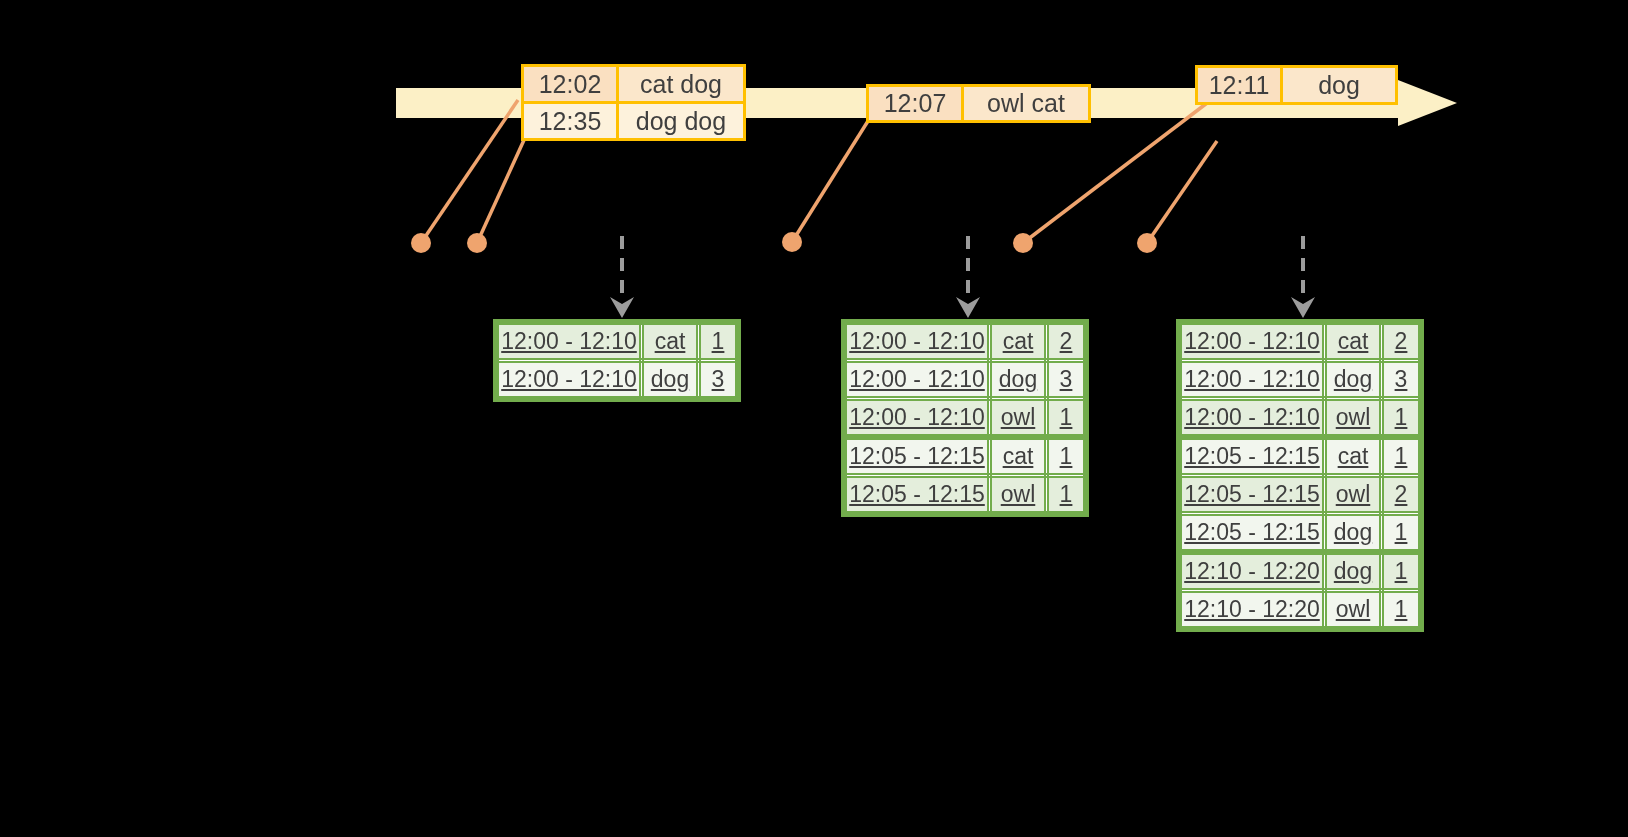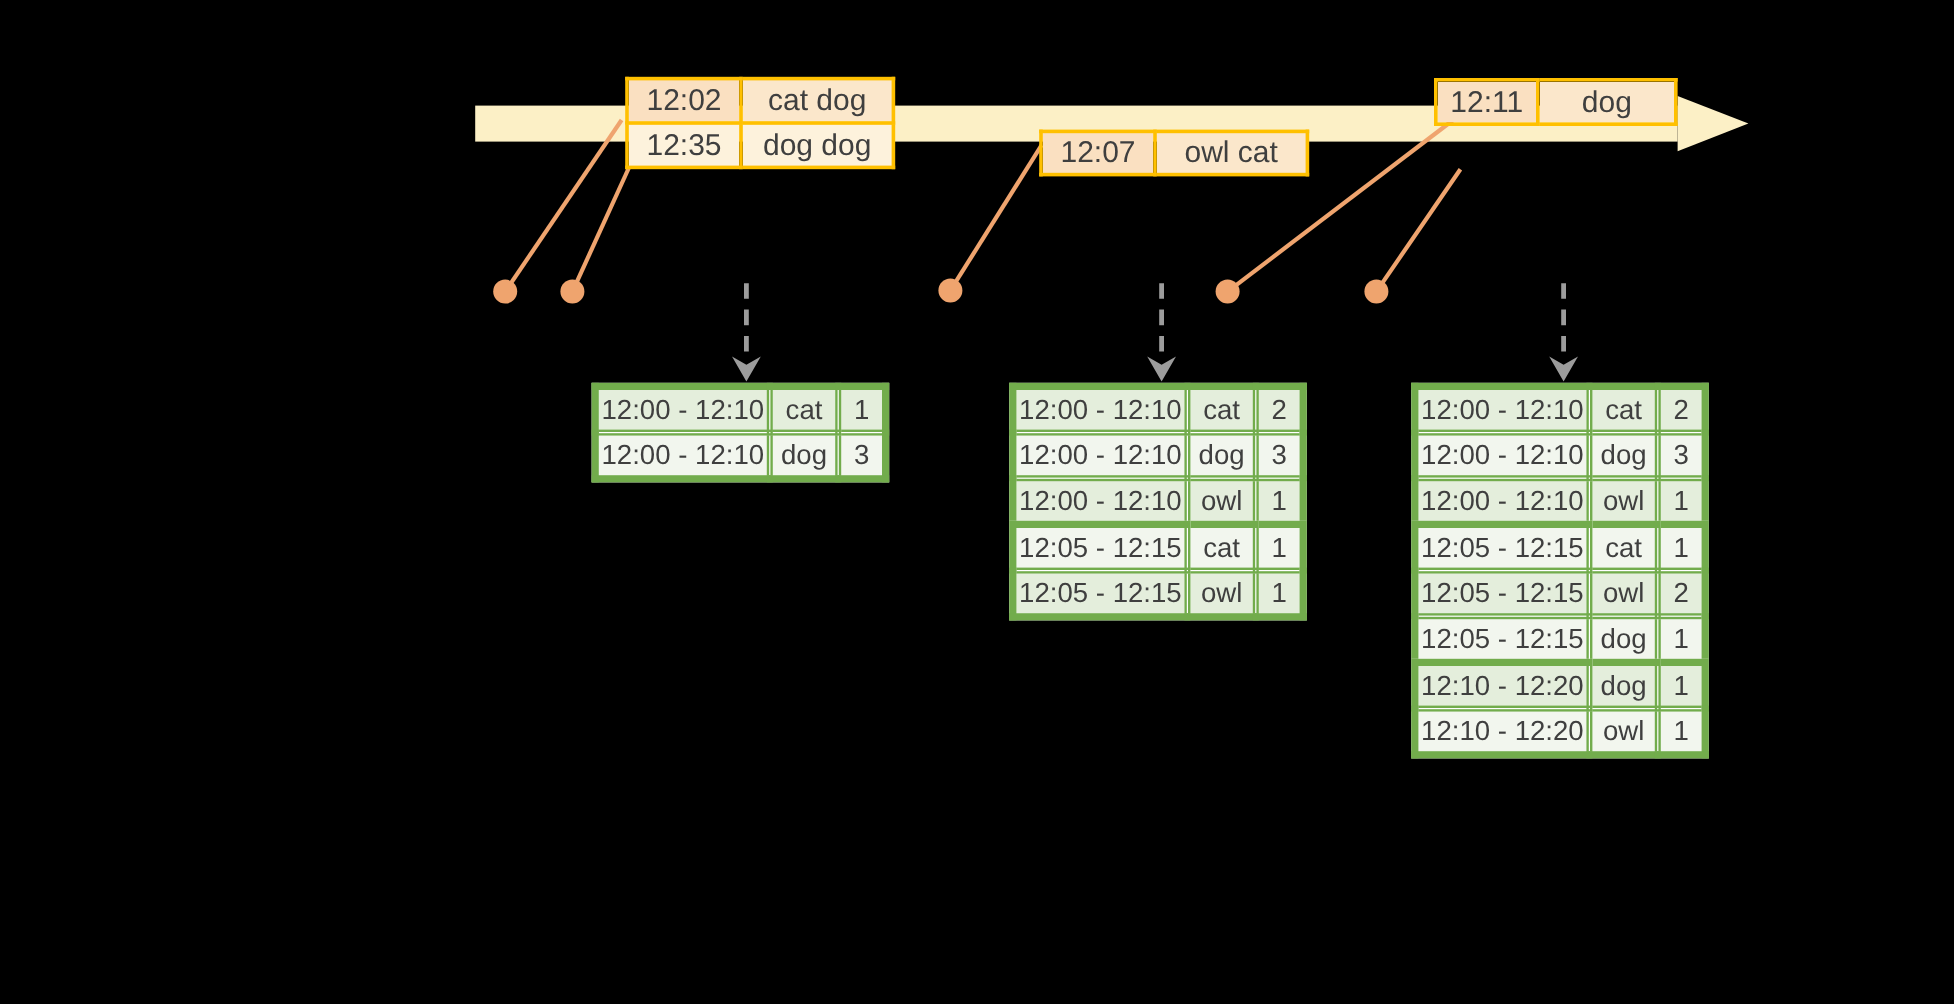--- a/index.html
+++ b/index.html
@@ -22,34 +22,34 @@
   
   table.ebox{
     position:absolute; z-index:2; border-collapse:collapse;
     font-size:25px; text-align:center; table-layout:fixed;
   }
   table.ebox td{border:3px solid var(--gold); height:34px; padding:0 6px; overflow:hidden; white-space:nowrap;}
   table.ebox tr:first-child td.t{background:var(--peach-dark);}
   table.ebox tr:first-child td.w{background:var(--peach-mid);}
   table.ebox tr:nth-child(2) td{background:var(--cream-cell);}
   #ebox-0{left:521px; top:64px;}
-  #ebox-1{left:866px; top:84px;margin-top:24px;}
+  #ebox-1{left:866px; top:84px;}
   #ebox-2{left:1195px; top:65px;}
   #ebox-0 td.t,#ebox-1 td.t{width:80px;}
   #ebox-0 td.w,#ebox-1 td.w{width:112px;}
   #ebox-1 td{height:33px;}
   #ebox-2 td.t{width:70px;}
   #ebox-2 td.w{width:100px;}
 
   
   table.rtable{
     position:absolute; z-index:2; border-collapse:collapse; background:#fff;
     border:6px solid var(--green); font-size:23px; text-align:center; table-layout:fixed;
   }
-  table.rtable td{border:5px double var(--green); height:33px; padding:0; overflow:hidden; white-space:nowrap;}
+  table.rtable td{border:5px double var(--green); height:33px; padding:0; overflow:hidden; white-space:nowrap;text-decoration:underline;}
   table.rtable tr:nth-child(odd) td{background:var(--green-cell);}
   table.rtable tr:nth-child(even) td{background:var(--green-cell-light);}
   table.rtable tr.group-start td{border-top:6px solid var(--green);}
   table.rtable td.win{width:140px;}
   table.rtable td.word{width:52px;}
   table.rtable td.cnt{width:34px;}
   #rtable-0{left:493px; top:319px;}
   #rtable-1{left:841px; top:319px;}
   #rtable-2{left:1176px; top:319px;}
 </style>

